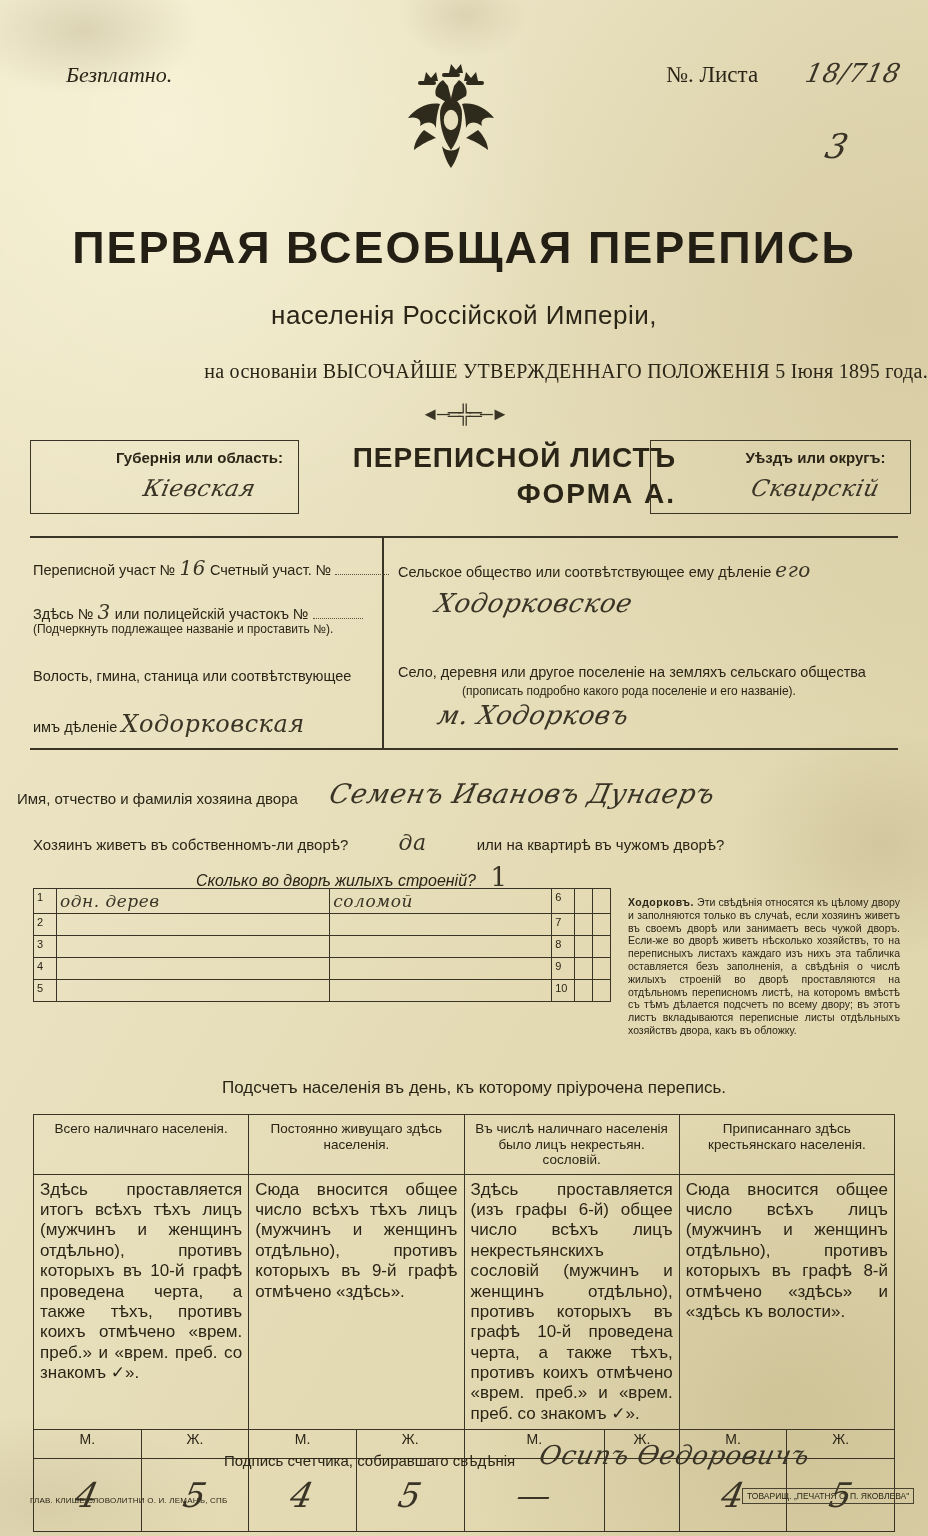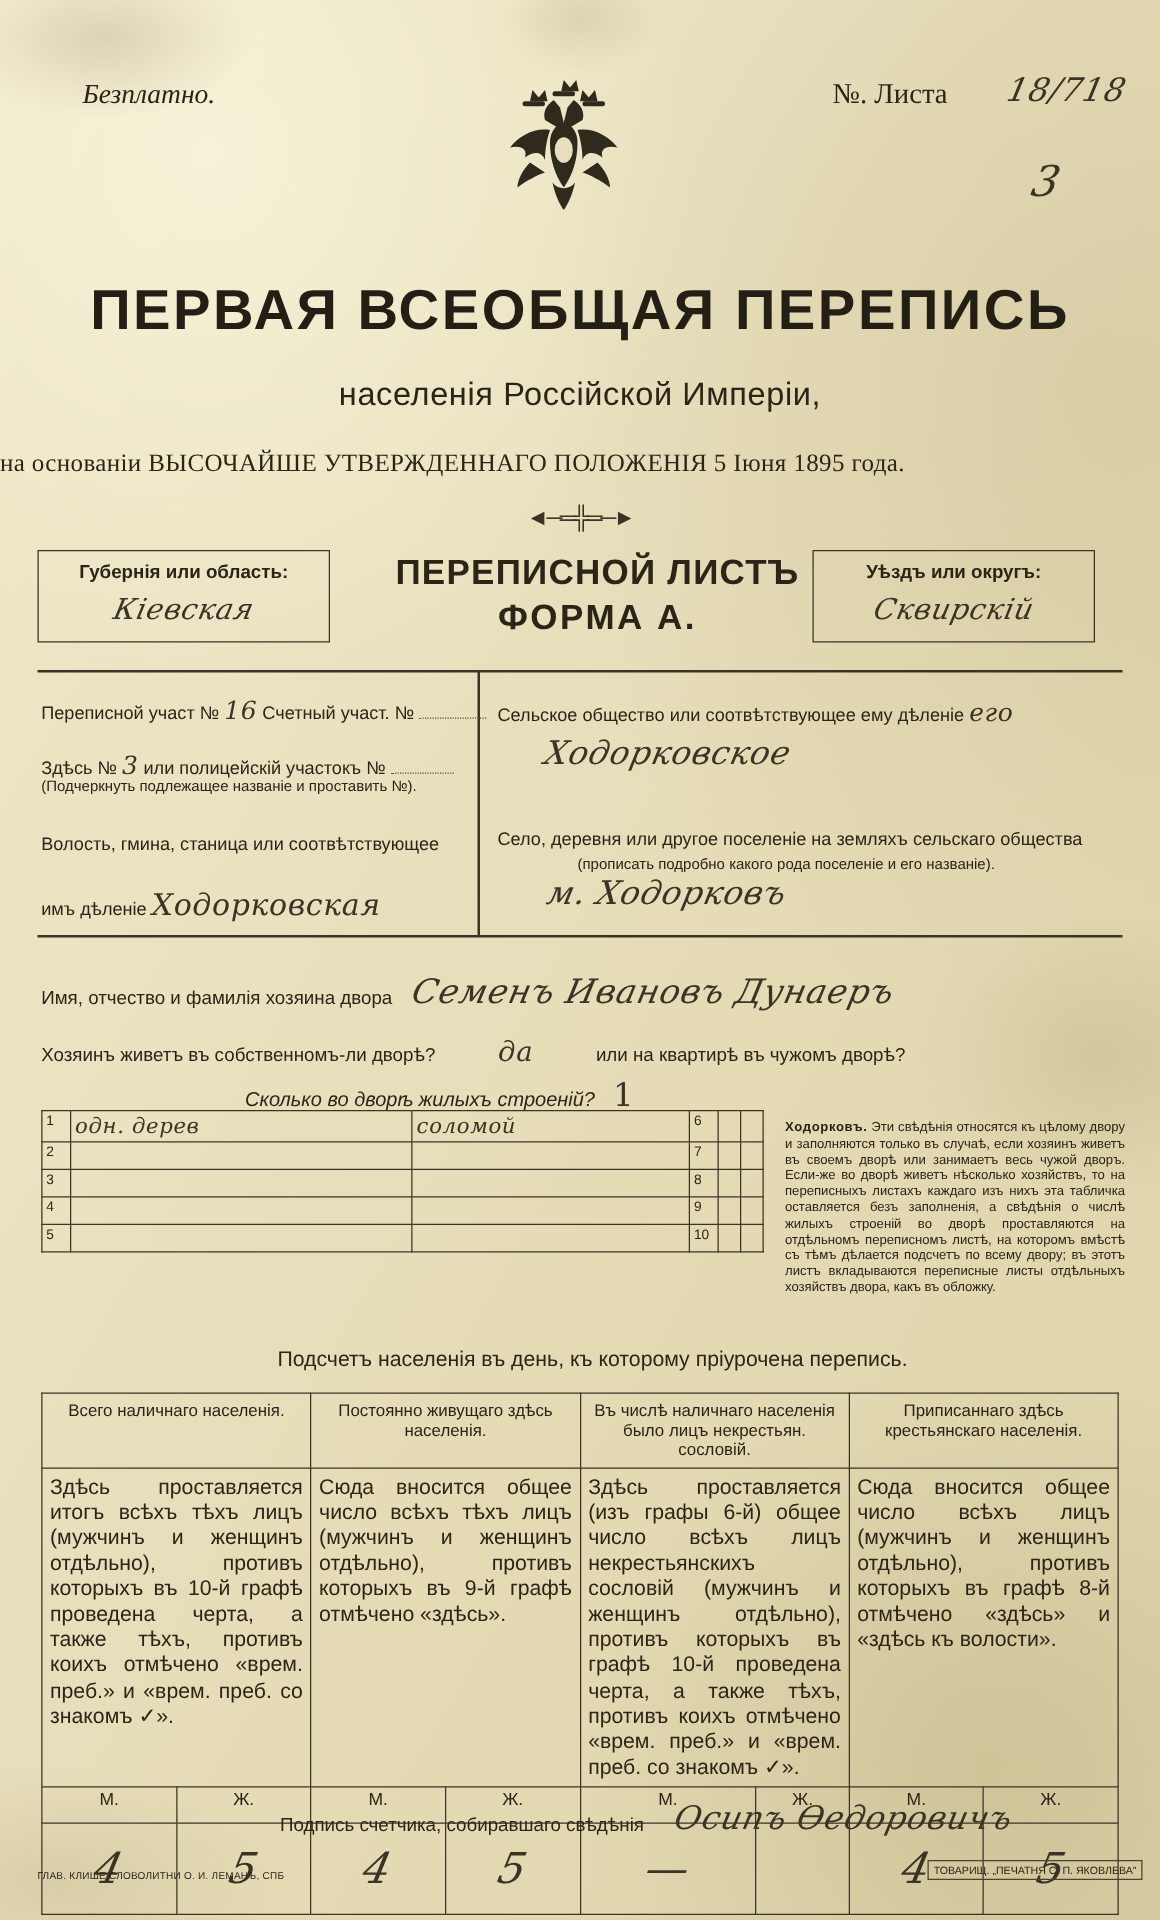--- a/index.html
+++ b/index.html
@@ -71,48 +71,49 @@
   }
   .title2 {
     position:absolute; left:0; right:0; top:300px;
     text-align:center;
     font-family:"Liberation Sans", sans-serif;
     font-size:26px;
     letter-spacing:0.5px;
   }
   .title3 {
     position:absolute; left:0; right:0; top:360px;
-    text-align:left;
+    text-align:right;
     font-family:"Liberation Serif", serif;
     font-size:20px;
     letter-spacing:0.3px;
   }
   .divider-orn {
     position:absolute; left:0; right:0; top:404px;
     text-align:center; font-size:18px; color:#3a3426; letter-spacing:-2px;
   }
 
   
   .band { position:absolute; left:30px; top:440px; width:868px; height:72px; }
   .band .cell {
     position:absolute; top:0; height:72px;
     border:1.5px solid #3a3426;
+    padding-left:35px;
   }
   .gub-box { left:0; width:232px; }
   .uezd-box { left:620px; width:224px; }
   .band-label {
     position:absolute; top:8px; width:100%; text-align:center;
     font-family:"Liberation Sans", sans-serif; font-size:15px; font-weight:bold;
   }
   .band-hand {
     position:absolute; top:34px; width:100%; text-align:center;
     font-size:23px;
   }
   .center-title {
-    position:absolute; left:250px; top:2px; width:396px; text-align:center;
+    position:absolute; left:250px; top:2px; width:396px; text-align:right;
     font-family:"Liberation Sans", sans-serif; font-weight:bold;
   }
   .center-title .l1 { font-size:28px; letter-spacing:1px; }
   .center-title .l2 { font-size:28px; letter-spacing:2px; margin-top:4px;}
 
   
   .rule { position:absolute; background:#3a3426; }
   .hr1 { left:30px; top:536px; width:868px; height:1.5px; }
   .vsep { left:382px; top:536px; width:1.5px; height:212px; }
   .hr2 { left:30px; top:748px; width:868px; height:1.5px; }
@@ -271,21 +272,21 @@
   <div class="lbl" style="left:398px; top:558px;">
     <span>Сельское общество или соотвѣтствующее ему дѣленіе</span>
     <span class="hand hs">его</span>
   </div>
   <div class="hand" style="position:absolute; left:436px; top:588px; font-size:26px;">Ходорковское</div>
 
   <div class="lbl" style="left:398px; top:664px;">Село, деревня или другое поселеніе на земляхъ сельскаго общества</div>
   <div class="lbl-s" style="left:462px; top:684px;">(прописать подробно какого рода поселеніе и его названіе).</div>
   <div class="hand" style="position:absolute; left:438px; top:700px; font-size:26px;">м. Ходорковъ</div>
 
-  <div class="lbl" style="left:33px; top:790px; font-size:15px;">
+  <div class="lbl" style="left:17px; top:790px; font-size:15px;">
     <span>Имя, отчество и фамилія хозяина двора</span>
   </div>
   <div class="hand" style="position:absolute; left:330px; top:778px; font-size:27px;">Семенъ Ивановъ Дунаеръ</div>
 
   <div class="lbl" style="left:33px; top:830px; font-size:15px;">
     <span>Хозяинъ живетъ въ собственномъ-ли дворѣ?</span>
     <span class="hand" style="font-size:22px; padding:0 46px;">да</span>
     <span>или на квартирѣ въ чужомъ дворѣ?</span>
   </div>
 

